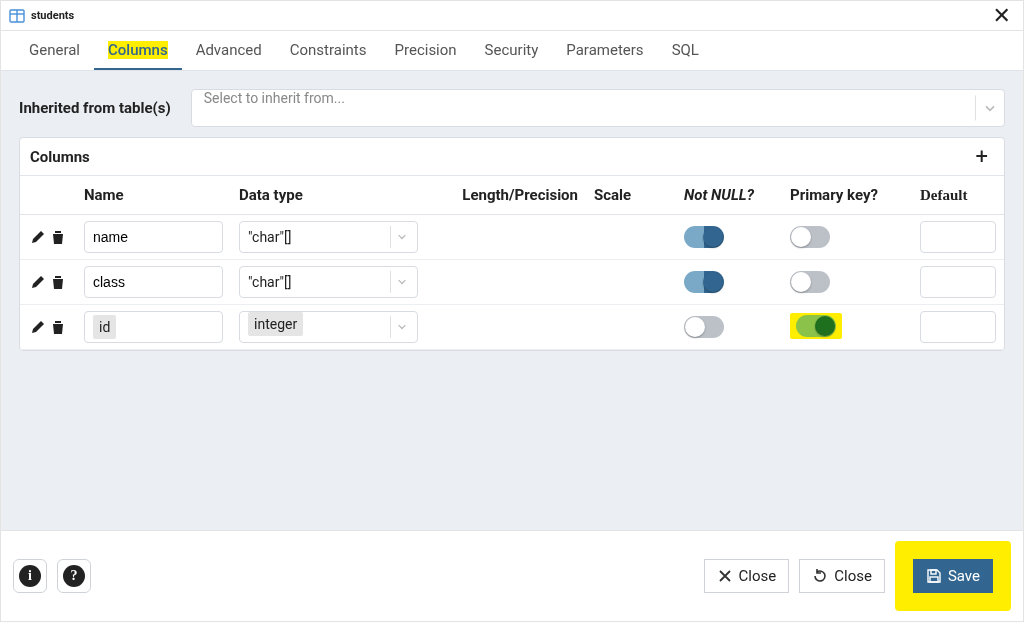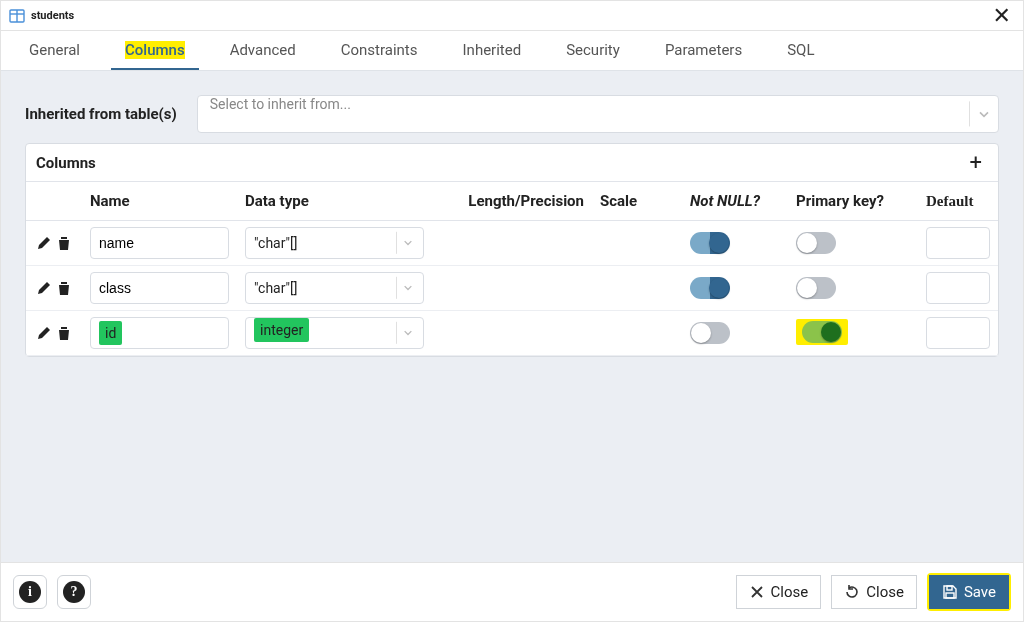--- a/index.html
+++ b/index.html
@@ -26,31 +26,31 @@
     border-bottom: 1px solid #e3e3e3;
   }
   .titlebar .ttitle { flex: 1; font-weight: 700; font-size: 11px; }
   .titlebar .table-icon {
     width: 16px; height: 16px; margin-right: 6px; position: relative; flex:0 0 16px;
   }
   .titlebar .table-icon svg { display:block; }
   .close-x { font-size: 22px; line-height: 1; cursor: pointer; padding: 0 4px; font-weight: 400; }
   
   .tabs {
-    display: flex; gap: 17px; height: 40px; border-bottom: 1px solid #dfe3e8; padding: 0 14px;
+    display: flex; gap: 0; height: 40px; border-bottom: 1px solid #dfe3e8; padding: 0 14px;
   }
   .tab {
     padding: 10px 14px; font-size: 15px; color:#555; cursor: pointer; white-space: nowrap;
     border-bottom: 2px solid transparent;
   }
   .tab.active { color:#326690; border-bottom: 2px solid #326690; font-weight: 500;}
   .hi-y { background: #ffee00; }
   
   .body {
-    flex: 1; background: #ebeef3; padding: 24px;
+    flex: 1; background: #ebeef3; padding: 18px;
     display: flex; flex-direction: column; gap: 10px;
     overflow: hidden;
   }
   .row-inherit {
     display: flex; align-items: center; gap: 20px;
   }
   .label { font-weight: 700; font-size: 15px; }
   .inherit-select {
     flex: 1; background: #fff; border: 1px solid #d8dce2; border-radius: 4px;
     height: 38px; display: flex; align-items: flex-start; padding: 0 12px; position: relative;
@@ -113,42 +113,42 @@
   .toggle .knob {
     position:absolute; width: 20px; height:20px; border-radius:50%; top:1px;
     background:#fff; box-shadow:0 1px 2px rgba(0,0,0,.3);
   }
   .toggle.off { background:#bcc1c8; }
   .toggle.off .knob { left:1px; }
   .toggle.on-blue { background: linear-gradient(90deg,#7aa9c8 50%,#326690 50%); }
   .toggle.on-blue .knob { right:1px; background:#326690; }
   .toggle.on-green { background:#8bc34a; }
   .toggle.on-green .knob { right:1px; background:#1e6f1e; }
-  .hi-block { background:#22c55e; padding:4px 6px; border-radius:2px; display:inline-block;}
+  .hi-block { background:#e5e5e5; padding:4px 6px; border-radius:2px; display:inline-block;}
   .hi-track { background:#ffee00; padding:2px 6px; border-radius:2px; display:inline-block;}
   
   .footer {
     display:flex; align-items:center; gap:10px; padding:10px 12px;
     border-top:1px solid #e3e3e3; background:#fff;
   }
   .footer .spacer{flex:1;}
   .circ-btn {
     width:34px;height:34px;border:1px solid #cfd3d8;border-radius:6px;
     display:inline-flex;align-items:center;justify-content:center;background:#fff;cursor:pointer;
   }
   .circ-ico {
     width:22px; height:22px; border-radius:50%; background:#222; color:#fff;
     display:inline-flex;align-items:center;justify-content:center;font-weight:700;font-size:14px;font-family:Georgia, serif;
   }
   .btn {
     height:34px;border:1px solid #cfd3d8;border-radius:0;background:#fff;
     display:inline-flex;align-items:center;gap:6px;padding:0 12px;cursor:pointer;font-size:15px;
   }
   .btn.save { background:#326690; color:#fff; border-color:#326690;}
-  .save-hi { background:#ffee00; padding:2px; border-radius:4px; display:inline-block;}
+  .save-hi { background:#ffee00; padding:18px; border-radius:4px; display:inline-block;}
   .btn svg { width:16px;height:16px; }
 </style>
 </head>
 <body>
 
 <div class="dialog">
 
   <div class="titlebar">
     <span class="table-icon">
       <svg viewBox="0 0 16 16">
@@ -159,21 +159,21 @@
     </span>
     <span class="ttitle">students</span>
     <span class="close-x">✕</span>
   </div>
 
   <div class="tabs" id="tabs">
       <div class="tab">General</div>
       <div class="tab active"><span class="hi-y">Columns</span></div>
       <div class="tab">Advanced</div>
       <div class="tab">Constraints</div>
-      <div class="tab">Inherited</div>
+      <div class="tab">Precision</div>
       <div class="tab">Security</div>
       <div class="tab">Parameters</div>
       <div class="tab">SQL</div>
     </div>
 
   <div class="body">
 
     <div class="row-inherit">
       <span class="label">Inherited from table(s)</span>
       <div class="inherit-select">

